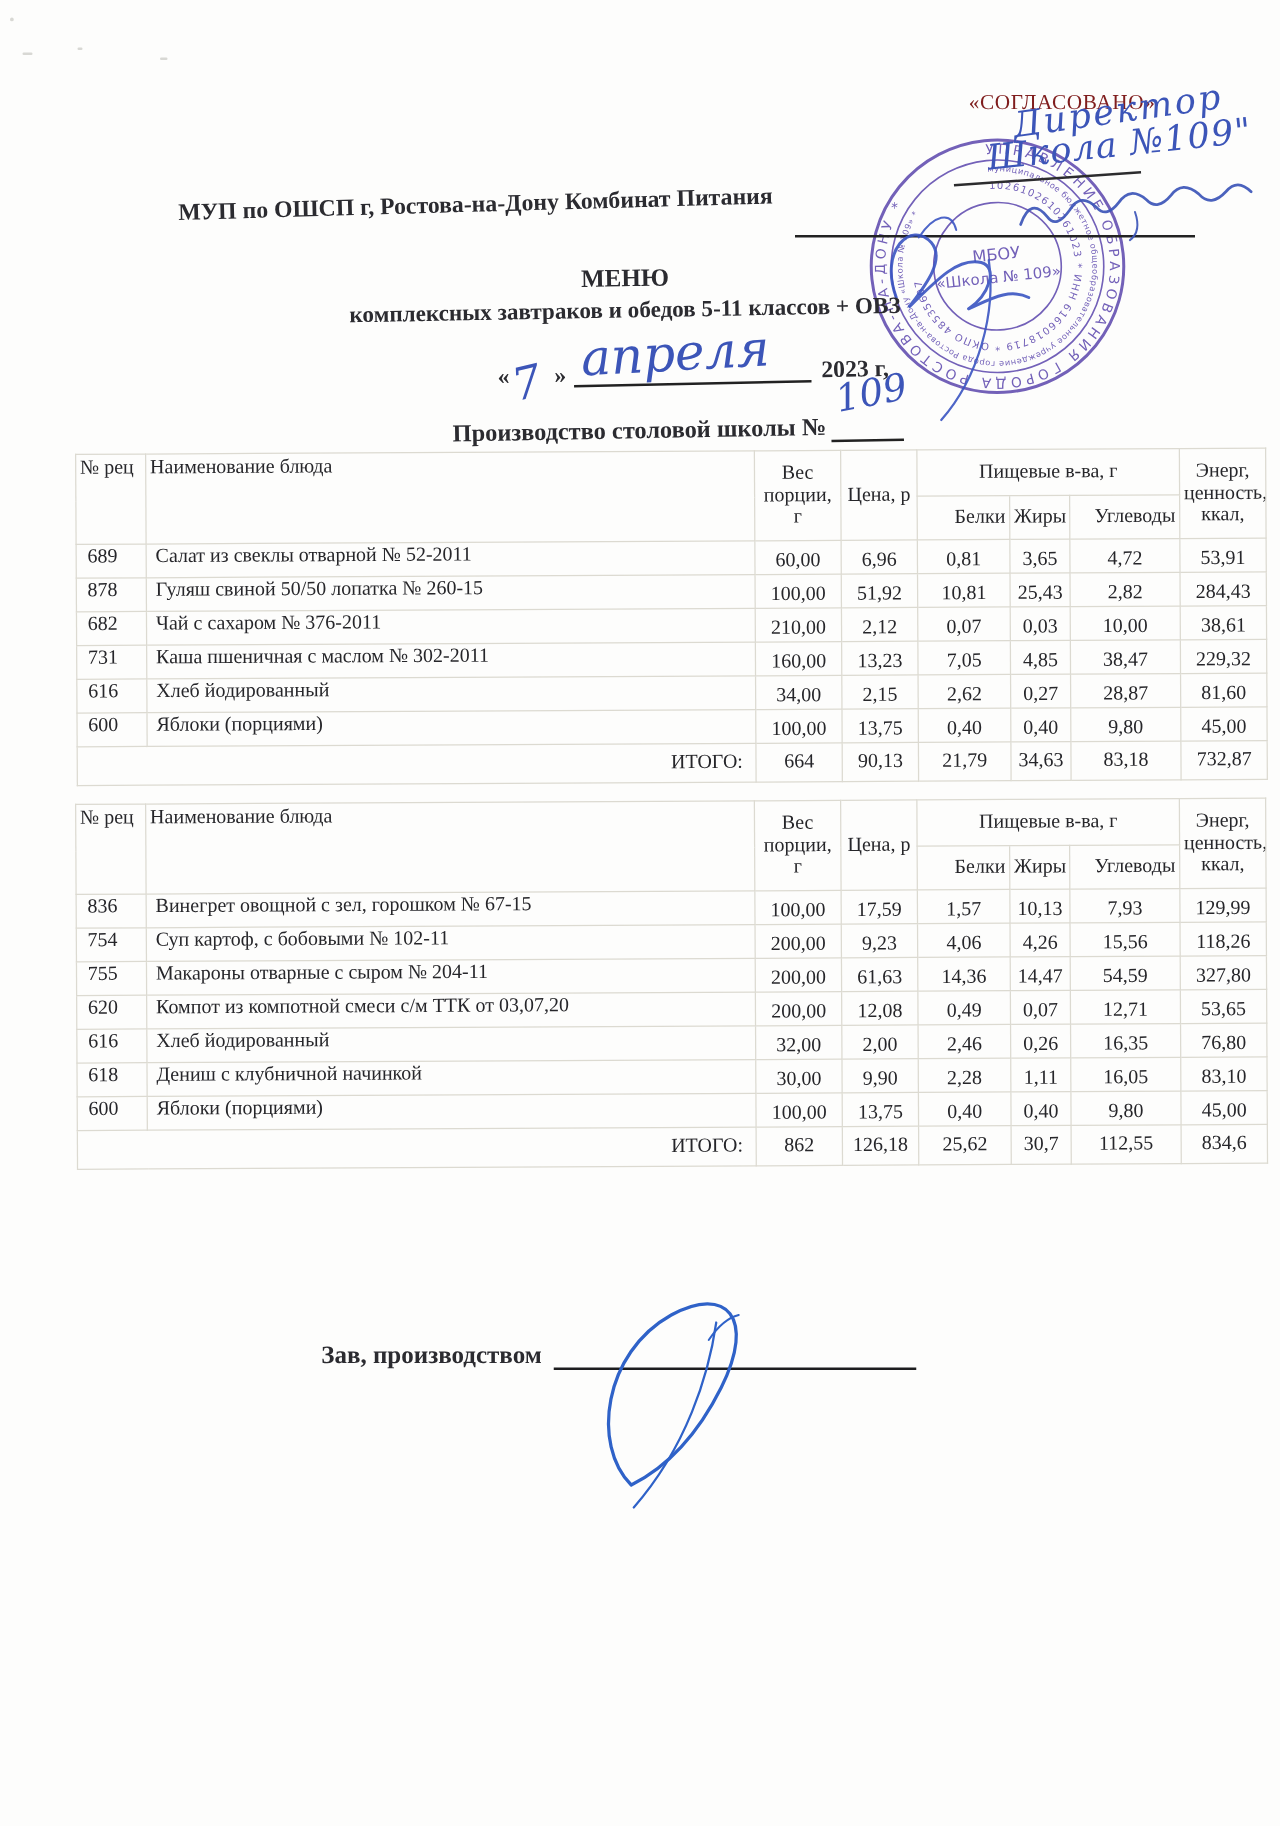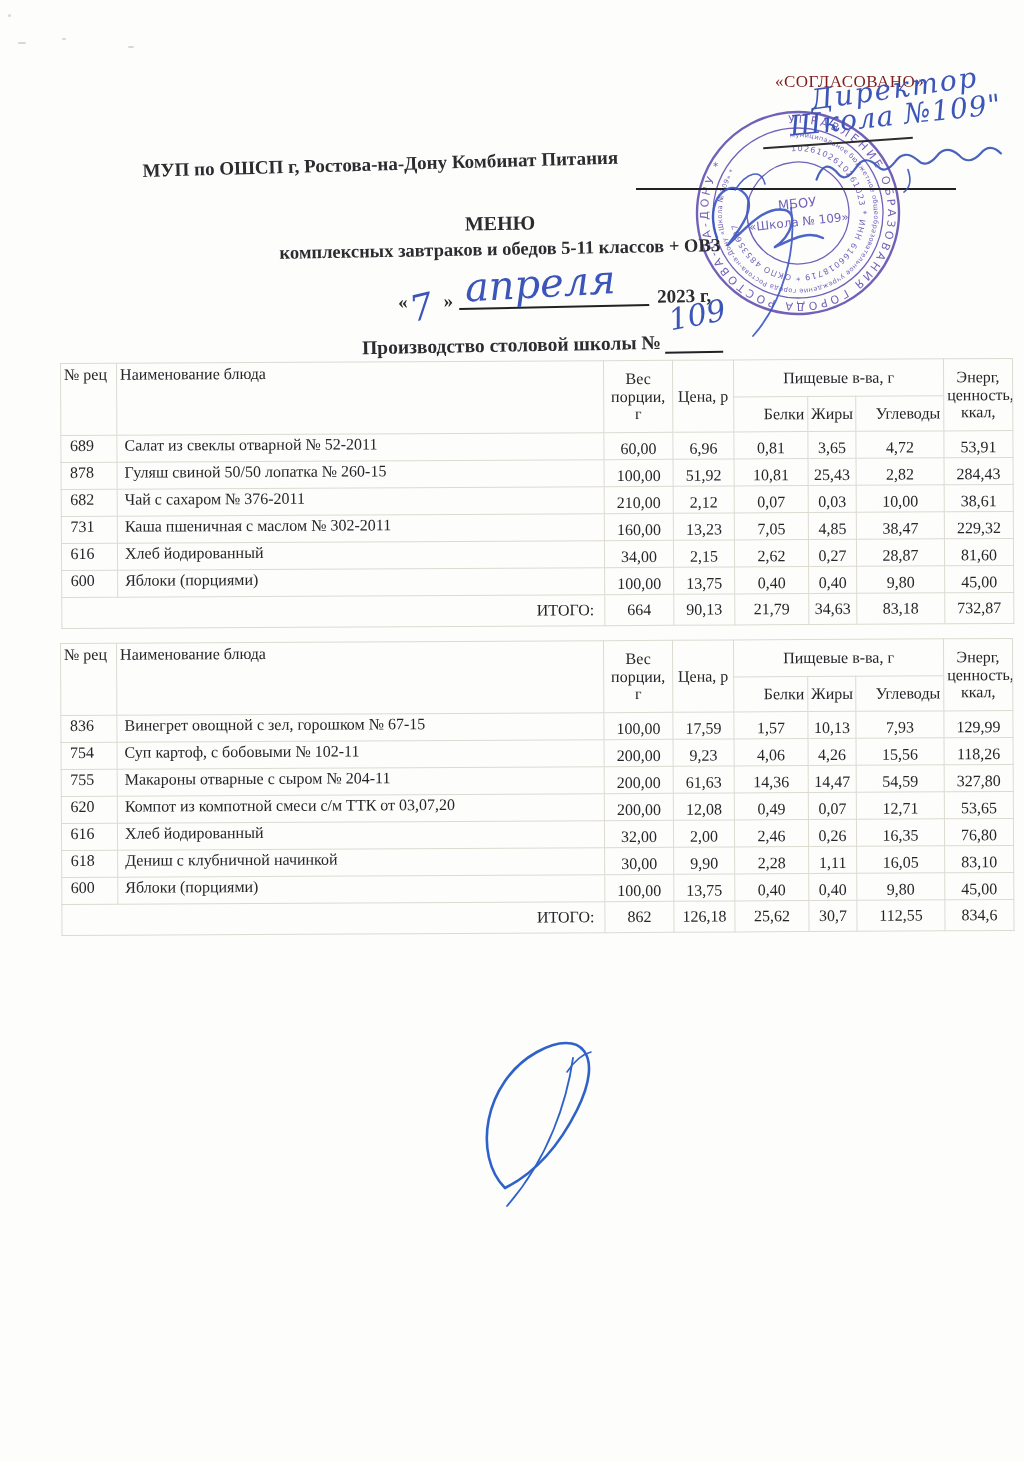--- a/index.html
+++ b/index.html
@@ -344,20 +344,24 @@
         <td class="c-val c-total">862</td>
         <td class="c-val c-total">126,18</td>
         <td class="c-val c-total">25,62</td>
         <td class="c-val c-total">30,7</td>
         <td class="c-val c-total">112,55</td>
         <td class="c-val c-total">834,6</td>
       </tr>
     </tbody>
   </table>
 
+  <div class="abs manager-line">
+    <span>Зав, производством</span>
+    <span class="manager-sign-slot"></span>
+  </div>
 
   <svg class="abs" style="left:455px; top:1030px;" width="230" height="180" viewBox="0 0 230 180">
     <g fill="none" stroke="#2f62c8" stroke-linecap="round">
       <path stroke-width="2.6" d="M50 158 C 18 126, 28 52, 82 22 C 126 -2, 150 24, 122 80 C 102 120, 76 145, 50 158"></path>
       <path stroke-width="1.8" d="M118 28 C 112 70, 94 128, 52 176"></path>
       <path stroke-width="1.6" d="M112 42 C 120 30, 128 24, 136 22"></path>
     </g>
   </svg>
 
 </div>

